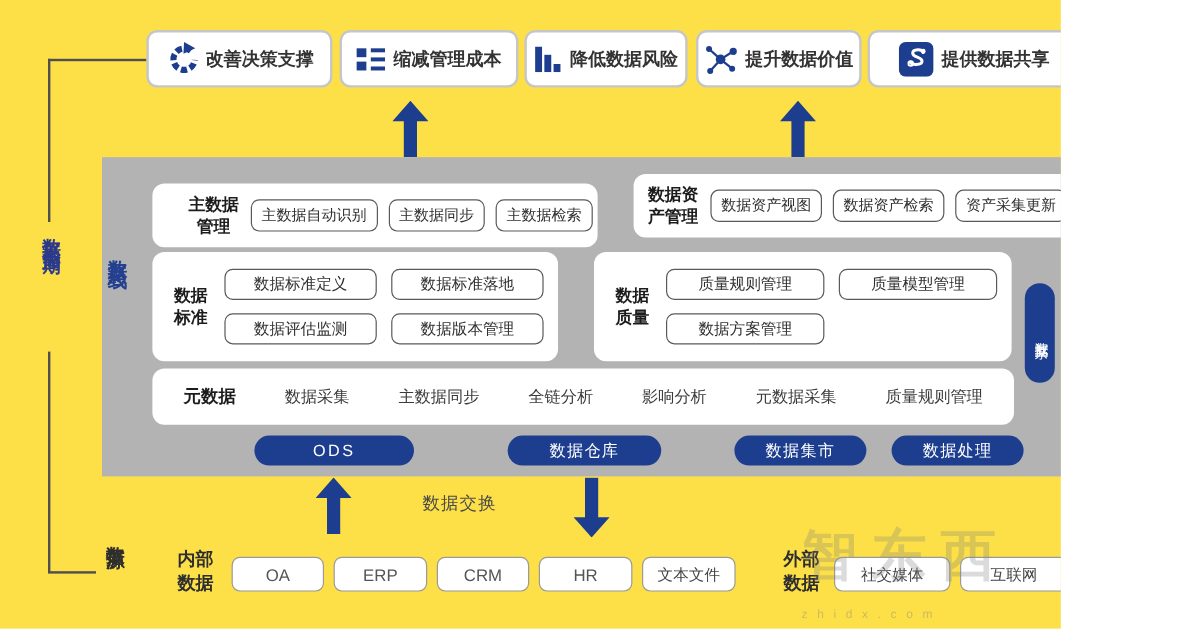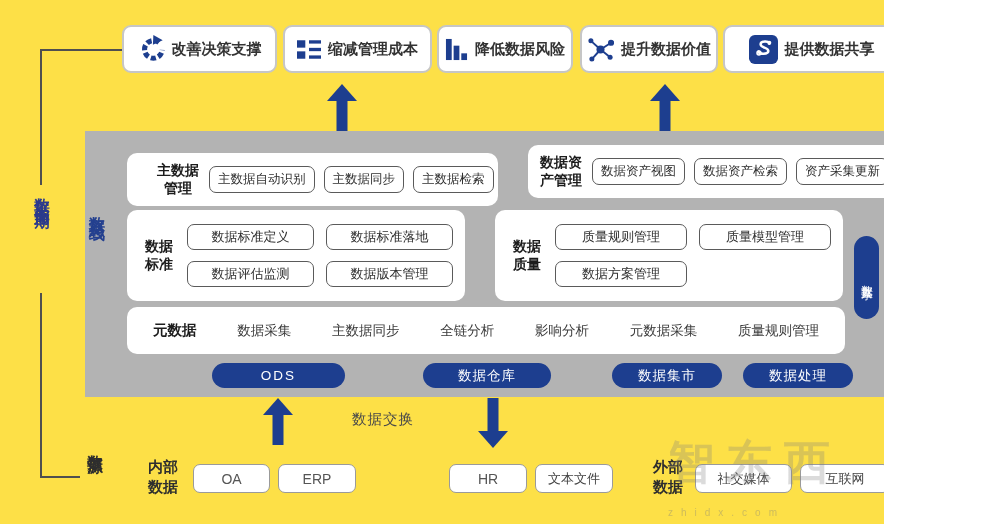--- a/index.html
+++ b/index.html
@@ -226,20 +226,21 @@
   </div>
 
   <div class="src-title vtext">数据源</div>
 
   <div class="grp-label" style="left:141px;">
     <div>内部</div>
       <div>数据</div>
   </div>
   <div class="srcbox" style="left:193px;width:77px;">OA</div>
   <div class="srcbox" style="left:278px;width:78px;">ERP</div>
+  <div class="srcbox" style="left:364px;width:77px;">CRM</div>
   <div class="srcbox" style="left:449px;width:78px;">HR</div>
   <div class="srcbox cjk" style="left:535px;width:78px;">文本文件</div>
 
   <div class="grp-label" style="left:646px;">
     <div>外部</div>
       <div>数据</div>
   </div>
   <div class="srcbox cjk" style="left:695px;width:97px;">社交媒体</div>
   <div class="srcbox cjk" style="left:800px;width:90px;">互联网</div>
 

